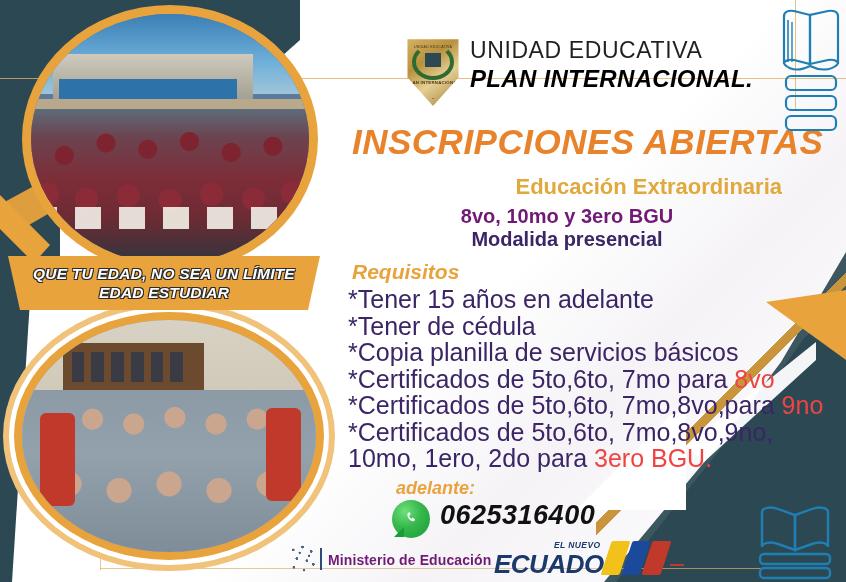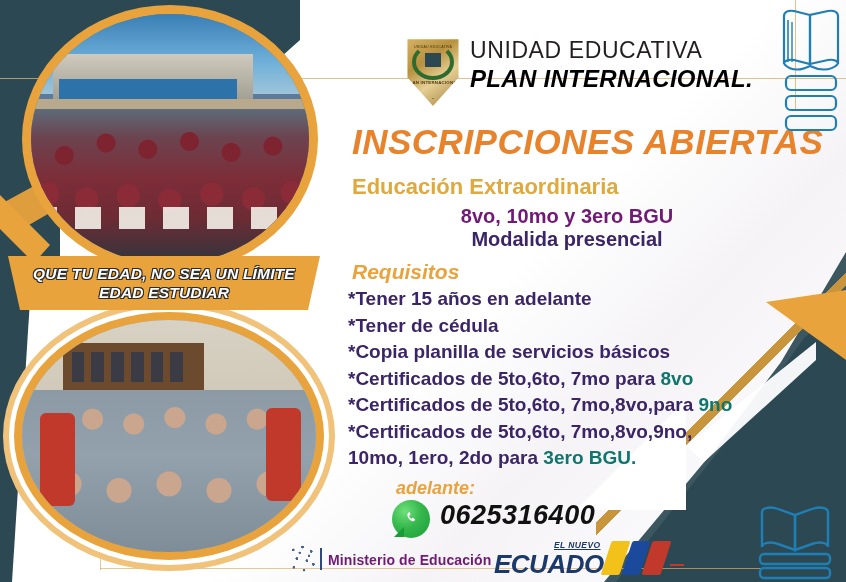--- a/index.html
+++ b/index.html
@@ -166,32 +166,32 @@
     color:#4a3a12;font-weight:bold;letter-spacing:.2px;}
   .hdr{position:absolute;left:470px;top:36px;width:330px;}
   .hdr .l1{font-size:23px;color:#231f20;letter-spacing:.6px;line-height:28px;}
   .hdr .l2{font-size:24px;color:#000;font-weight:bold;font-style:italic;letter-spacing:.3px;line-height:30px;}
   
   .title-main{
     position:absolute;left:352px;top:122px;width:440px;
     font-size:35px;font-weight:bold;font-style:italic;color:#e8832c;
     letter-spacing:.5px;white-space:nowrap;
   }
-  .sub1{position:absolute;left:352px;top:174px;width:430px;text-align:left;
+  .sub1{position:absolute;left:352px;top:174px;width:430px;text-align:right;
     font-size:22px;font-weight:bold;color:#e0a93d;}
   .sub2{position:absolute;left:352px;top:205px;width:430px;text-align:center;
     font-size:20px;font-weight:bold;color:#701a75;}
   .sub3{position:absolute;left:352px;top:228px;width:430px;text-align:center;
     font-size:20px;font-weight:bold;color:#3b2566;}
   .req-h{position:absolute;left:352px;top:260px;font-size:21px;font-weight:bold;
     font-style:italic;color:#e8a33d;}
   .req-list{position:absolute;left:348px;top:286px;width:470px;}
-  .req-list .r{font-size:19px;font-weight:bold;color:#3b2566;line-height:26.5px;
+  .req-list .r{font-size:25px;font-weight:normal;color:#3b2566;line-height:26.5px;
     white-space:nowrap;}
-  .hl{color:#0f766e;}
+  .hl{color:#ef4444;}
   
   .informes{position:absolute;left:396px;top:478px;font-size:18px;font-weight:bold;
     font-style:italic;color:#e8a33d;}
   .wa{position:absolute;left:392px;top:500px;width:38px;height:38px;}
   .wa-bub{width:38px;height:38px;border-radius:50%;
     background:radial-gradient(circle at 34% 30%,#6ee07a 0%,#35b74c 45%,#189d36 100%);
     position:relative;}
   .wa-tail{position:absolute;left:2px;bottom:1px;width:10px;height:10px;background:#189d36;
     clip-path:polygon(0 100%,100% 0,100% 100%);}
   .wa-ph{position:absolute;left:50%;top:48%;transform:translate(-50%,-50%) rotate(8deg);
@@ -211,21 +211,21 @@
       radial-gradient(circle at 50% 78%,#2e4a7a 1.2px,transparent 1.6px),
       radial-gradient(circle at 76% 62%,#2e4a7a 1.2px,transparent 1.6px),
       radial-gradient(circle at 38% 30%,#2e4a7a 1px,transparent 1.4px),
       radial-gradient(circle at 64% 38%,#2e4a7a 1px,transparent 1.4px);
     background-size:100% 100%;opacity:.85;}
   .min-bar{position:absolute;right:0;top:18%;width:2px;height:60%;background:#2e4a7a;}
   .min-txt{position:absolute;left:328px;top:552px;font-size:14px;font-weight:bold;
     color:#701a75;letter-spacing:.1px;}
   .ec-wrap{position:absolute;left:494px;top:538px;width:175px;height:42px;}
   .ec-small{position:absolute;left:60px;top:2px;font-size:8.5px;font-weight:bold;
-    font-style:italic;color:#1b3a6b;letter-spacing:.4px;text-decoration:underline;}
+    font-style:italic;color:#1b3a6b;letter-spacing:.4px;}
   .ec-big{position:absolute;left:0;top:11px;font-size:26px;font-weight:bold;font-style:italic;
     color:#1b3a6b;letter-spacing:-.5px;}
   .ec-flag{position:absolute;left:112px;top:3px;width:62px;height:34px;
     transform:skewX(-18deg);overflow:hidden;display:flex;}
   .ec-flag i{flex:1;height:100%;border-radius:2px;margin-right:2px;}
   .ec-dash{position:absolute;left:176px;top:26px;width:14px;height:2px;background:#c0392b;}
   
   .bk{position:absolute;stroke:#1f7fb5;fill:none;}
   .bk-top{left:778px;top:6px;width:66px;height:128px;}
   .bk-bot2{left:752px;top:500px;width:86px;height:80px;}

